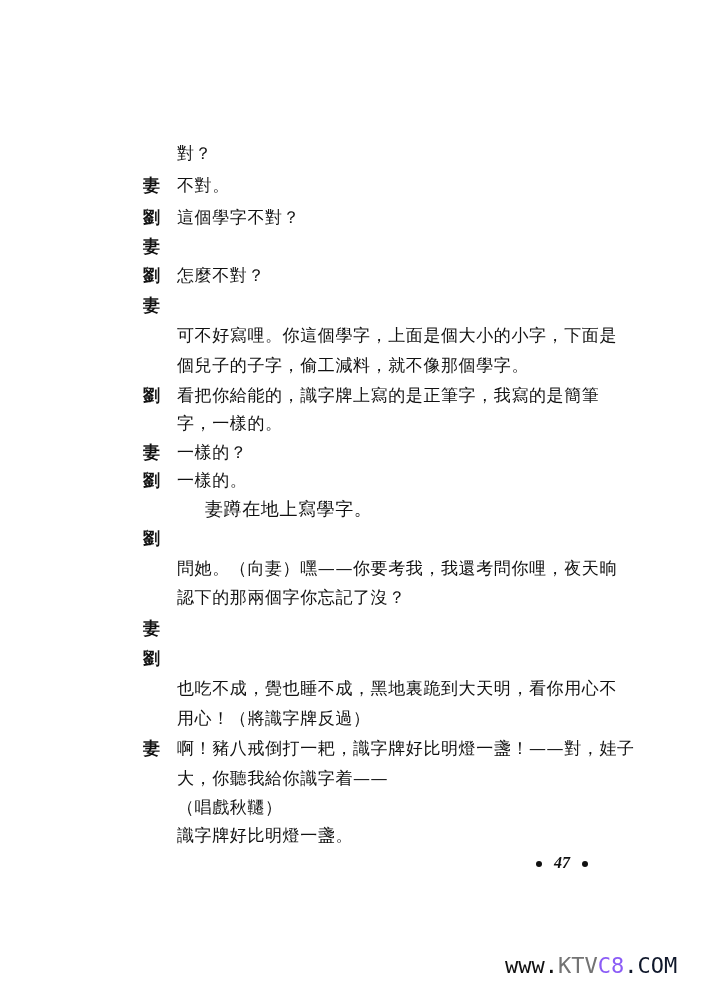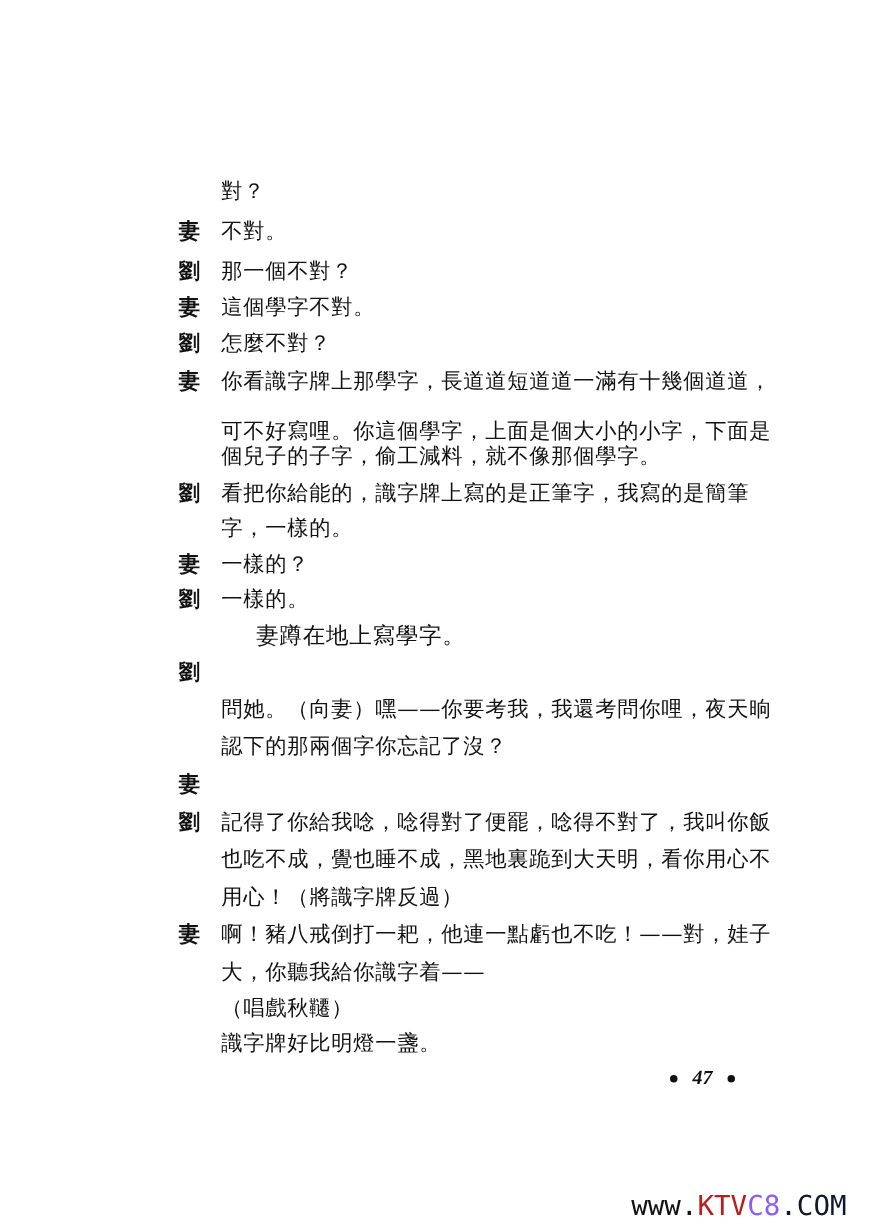--- a/index.html
+++ b/index.html
@@ -9,53 +9,51 @@
     .line { position: absolute; left: 0; width: 710px; height: 26px; font-size: 17px; line-height: 26px; white-space: nowrap; }
     .speaker { position: absolute; left: 143px; top: 0; font-weight: bold; font-size: 17px; letter-spacing: 0; }
     .text { position: absolute; left: 177px; top: 0; letter-spacing: 0.6px; }
     .text.cont { left: 177px; }
     .text.stage { left: 205px; font-size: 18px; }
     .text.song { left: 177px; }
     .pagenum { position: absolute; top: 854px; left: 524px; font-size: 16px; font-style: italic; font-weight: bold; font-family: "Liberation Serif", serif; }
     .dot { display: inline-block; width: 6px; height: 6px; border-radius: 50%; background: #111; vertical-align: middle; margin: 0 12px; }
     .watermark { position: absolute; left: 505px; top: 954px; font-family: "DejaVu Sans Mono", monospace; font-size: 22px; letter-spacing: 0px; line-height: 24px; }
     .wm-a { color: #111111; }
-    .wm-b { color: #b91c1c; }
+    .wm-b { color: #737373; }
     .wm-c { color: #8b5cf6; }
     .wm-d { color: #0f172a; }
   </style>
 </head>
 <body>
 
 <div class="page">
   <div id="lines">
       <div class="line" style="top: 140px;">
         <span class="text cont">對？</span>
       </div>
       <div class="line" style="top: 172px;">
         <span class="speaker">妻</span>
         <span class="text cont">不對。</span>
       </div>
       <div class="line" style="top: 204px;">
         <span class="speaker">劉</span>
-        <span class="text cont">那一個不對？</span>
+        <span class="text cont">這個學字不對？</span>
       </div>
       <div class="line" style="top: 233px;">
         <span class="speaker">妻</span>
-        <span class="text cont">這個學字不對。</span>
       </div>
       <div class="line" style="top: 262px;">
         <span class="speaker">劉</span>
         <span class="text cont">怎麼不對？</span>
       </div>
       <div class="line" style="top: 292px;">
         <span class="speaker">妻</span>
-        <span class="text cont">你看識字牌上那學字，長道道短道道一滿有十幾個道道，</span>
       </div>
-      <div class="line" style="top: 332px;">
+      <div class="line" style="top: 322px;">
         <span class="text cont">可不好寫哩。你這個學字，上面是個大小的小字，下面是</span>
       </div>
       <div class="line" style="top: 352px;">
         <span class="text cont">個兒子的子字，偷工減料，就不像那個學字。</span>
       </div>
       <div class="line" style="top: 382px;">
         <span class="speaker">劉</span>
         <span class="text cont">看把你給能的，識字牌上寫的是正筆字，我寫的是簡筆</span>
       </div>
       <div class="line" style="top: 410px;">
@@ -79,31 +77,30 @@
         <span class="text cont">問她。（向妻）嘿——你要考我，我還考問你哩，夜天晌</span>
       </div>
       <div class="line" style="top: 584px;">
         <span class="text cont">認下的那兩個字你忘記了沒？</span>
       </div>
       <div class="line" style="top: 615px;">
         <span class="speaker">妻</span>
       </div>
       <div class="line" style="top: 645px;">
         <span class="speaker">劉</span>
-        <span class="text cont">記得了你給我唸，唸得對了便罷，唸得不對了，我叫你飯</span>
       </div>
       <div class="line" style="top: 675px;">
         <span class="text cont">也吃不成，覺也睡不成，黑地裏跪到大天明，看你用心不</span>
       </div>
       <div class="line" style="top: 705px;">
         <span class="text cont">用心！（將識字牌反過）</span>
       </div>
       <div class="line" style="top: 735px;">
         <span class="speaker">妻</span>
-        <span class="text cont">啊！豬八戒倒打一耙，他連一點虧也不吃！——對，娃子</span>
+        <span class="text cont">啊！豬八戒倒打一耙，識字牌好比明燈一盞！——對，娃子</span>
       </div>
       <div class="line" style="top: 765px;">
         <span class="text cont">大，你聽我給你識字着——</span>
       </div>
       <div class="line" style="top: 794px;">
         <span class="text song">（唱戲秋韆）</span>
       </div>
       <div class="line" style="top: 822px;">
         <span class="text song">識字牌好比明燈一盞。</span>
       </div>

